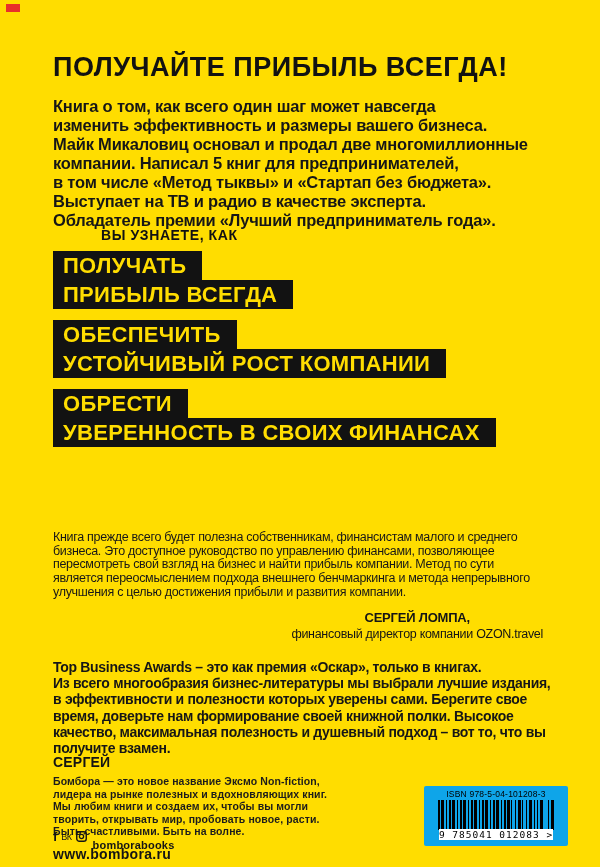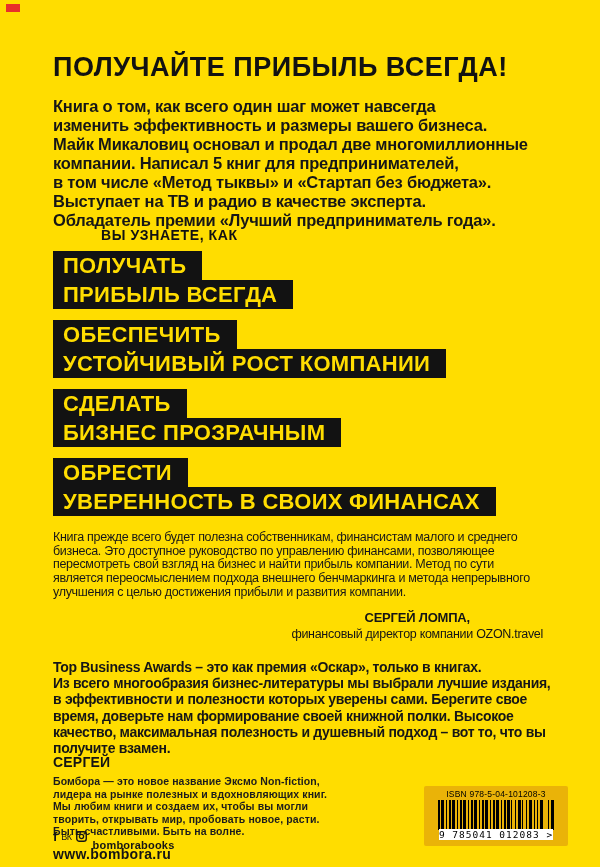--- a/index.html
+++ b/index.html
@@ -62,21 +62,21 @@
   .social-row .icon{display:inline-flex;align-items:center;}
   .fb-glyph{font-size:13px;font-weight:800;line-height:12px;}
   .vk-glyph{font-size:9px;font-weight:400;letter-spacing:-.5px;line-height:12px;}
   .handle{font-size:11px;font-weight:800;letter-spacing:.2px;margin-left:2px;margin-top:17px;}
   .website{
     position:absolute;left:53px;top:846px;
     font-size:14px;font-weight:800;letter-spacing:.3px;color:#141414;
   }
   .barcode-box{
     position:absolute;left:424px;top:786px;width:144px;height:60px;
-    background:#eab308;border-radius:2px;
+    background:#0ea5e9;border-radius:2px;
     display:flex;flex-direction:column;align-items:center;
   }
   .isbn{font-size:8.5px;font-weight:400;color:#000;margin-top:3px;letter-spacing:.2px;}
   .bars{
     width:116px;height:30px;margin-top:1px;
     background:
       repeating-linear-gradient(90deg,
         #000 0 1.5px, transparent 1.5px 3px,
         #000 3px 6px, transparent 6px 7.5px,
         #000 7.5px 8.5px, transparent 8.5px 11px);
@@ -104,24 +104,20 @@
 <div class="learn-heading">ВЫ УЗНАЕТЕ, КАК</div>
 
 <div class="blocks">
   <div class="block">
     <span class="block-line">ПОЛУЧАТЬ</span>
     <span class="block-line">ПРИБЫЛЬ ВСЕГДА</span>
   </div>
   <div class="block">
     <span class="block-line">ОБЕСПЕЧИТЬ</span>
     <span class="block-line">УСТОЙЧИВЫЙ РОСТ КОМПАНИИ</span>
-  </div>
-  <div class="block">
-    <span class="block-line">СДЕЛАТЬ</span>
-    <span class="block-line">БИЗНЕС ПРОЗРАЧНЫМ</span>
   </div>
   <div class="block">
     <span class="block-line">ОБРЕСТИ</span>
     <span class="block-line">УВЕРЕННОСТЬ В СВОИХ ФИНАНСАХ</span>
   </div>
 </div>
 
 <div class="review">Книга прежде всего будет полезна собственникам, финансистам малого и среднего
 бизнеса. Это доступное руководство по управлению финансами, позволяющее
 пересмотреть свой взгляд на бизнес и найти прибыль компании. Метод по сути

